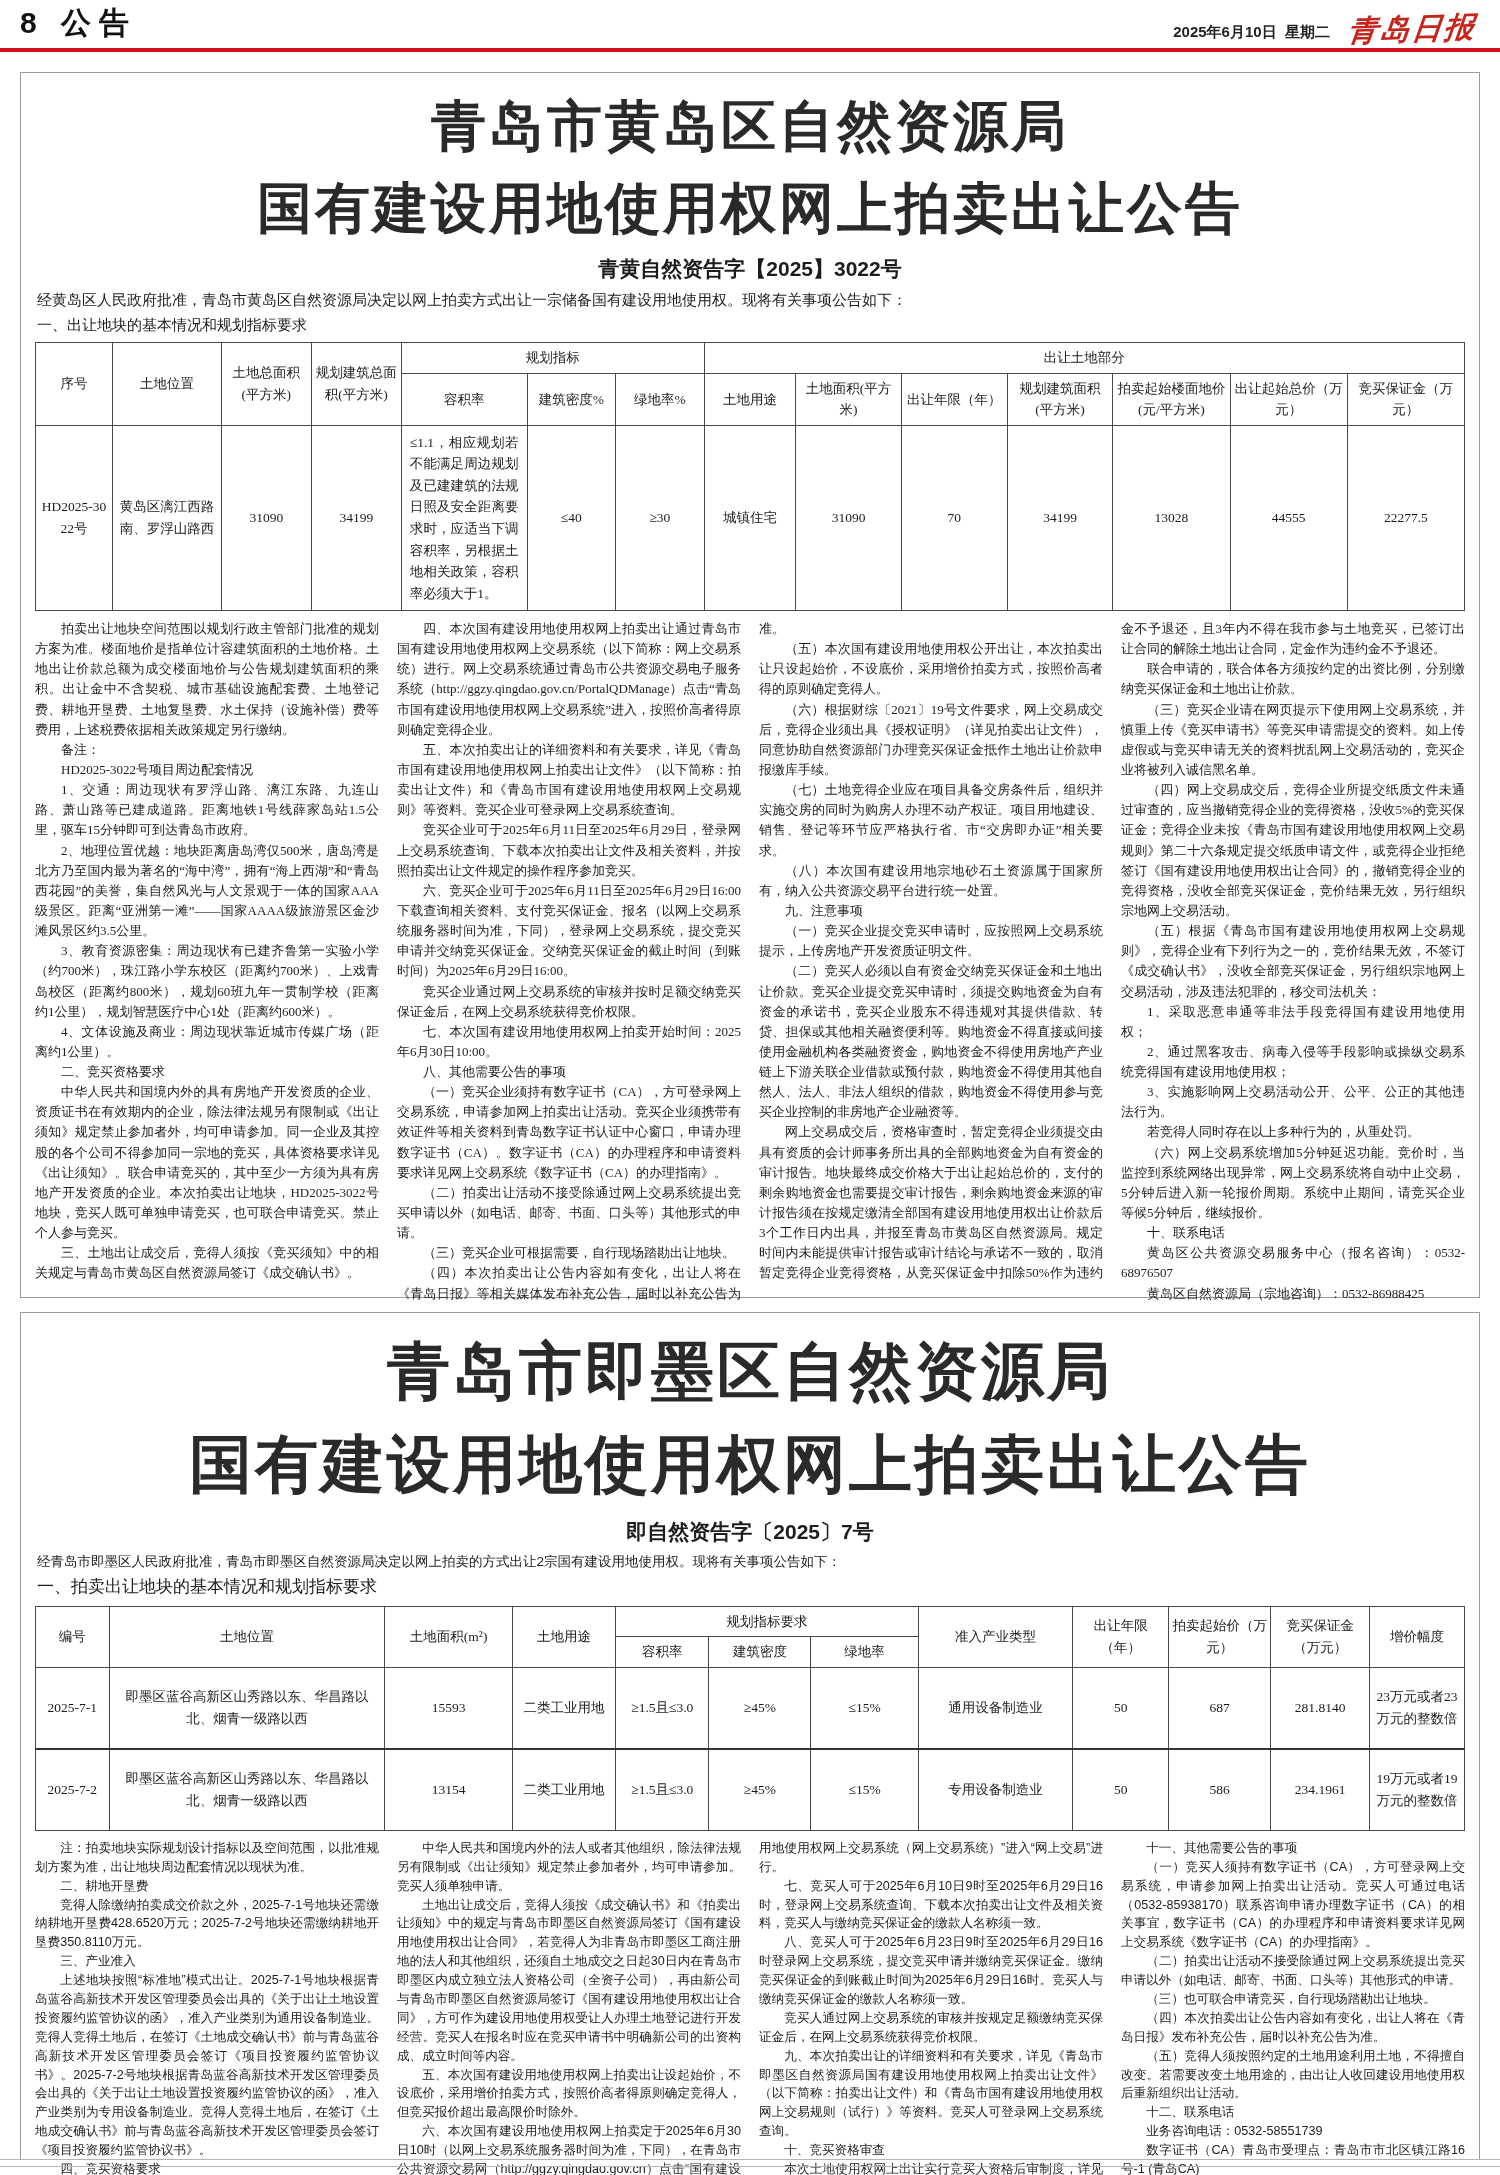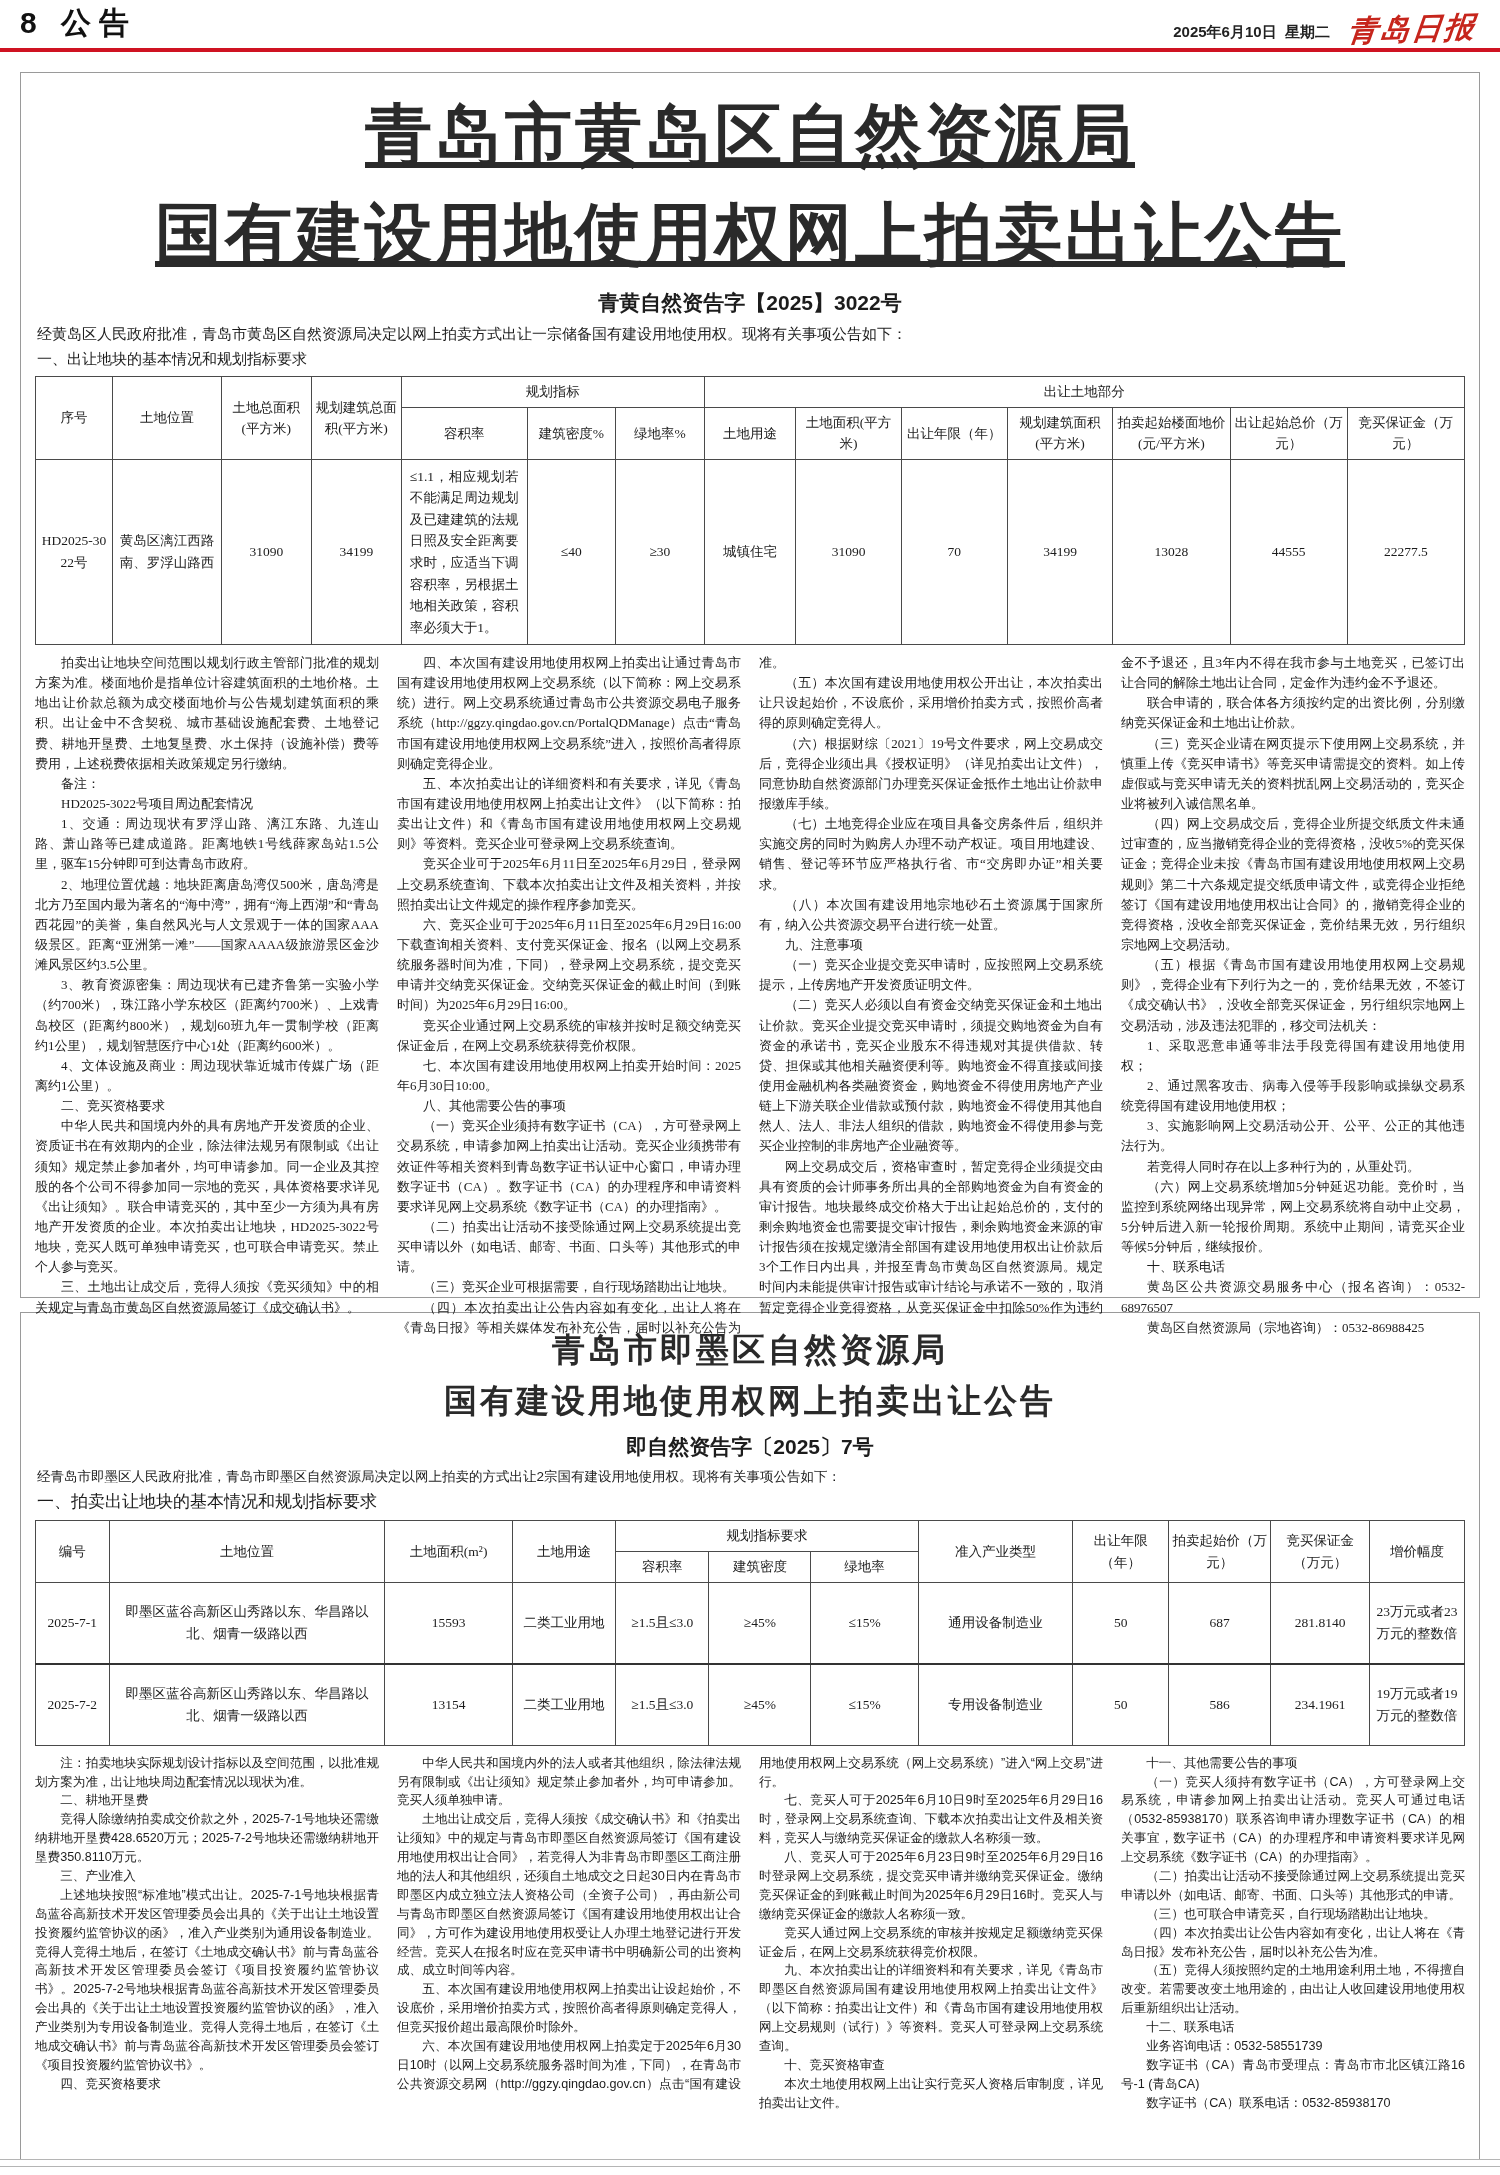--- a/index.html
+++ b/index.html
@@ -15,22 +15,22 @@
            padding-bottom:2px;}
   .masthead{font-family:"DejaVu Serif",serif;font-weight:bold;font-style:italic;font-size:30px;
             color:#c6251c;transform:skewX(-8deg) rotate(-2deg);letter-spacing:2px;line-height:1;}
   .red-rule{height:4px;background:#cf1322;width:100%;}
   
   .box{border:1px solid #9a9a9a;margin:20px 20px 0 20px;padding:10px 14px 8px 14px;}
   .box1{height:1206px;}
   .box2{height:828px;margin-top:14px;}
   .ann-title{font-family:"Liberation Sans",sans-serif;font-weight:900;text-align:center;
              color:#2a2a2a;letter-spacing:3px;line-height:1.42;margin:4px 0 0 0;}
-  .box1 .ann-title{font-size:67px;text-decoration:underline;}
-  .box2 .ann-title{font-size:33px;}
+  .box1 .ann-title{font-size:55px;}
+  .box2 .ann-title{font-size:63px;}
   .doc-no{font-family:"Liberation Sans",sans-serif;font-weight:bold;text-align:center;
           font-size:21px;margin:8px 0 6px 0;}
   .intro{font-size:15px;line-height:1.5;margin:0 2px;}
   .sec-head{font-size:15px;line-height:1.5;margin:2px 2px 6px 2px;}
   .sans{font-family:"Liberation Sans",sans-serif;}
   
   table.land{width:100%;border-collapse:collapse;table-layout:fixed;}
   table.land th,table.land td{border:1px solid #4a4a4a;text-align:center;vertical-align:middle;
       font-weight:normal;padding:4px 3px;font-size:13.5px;line-height:1.6;word-break:break-all;}
   table.land .justify{text-align:justify;padding:4px 8px;}

